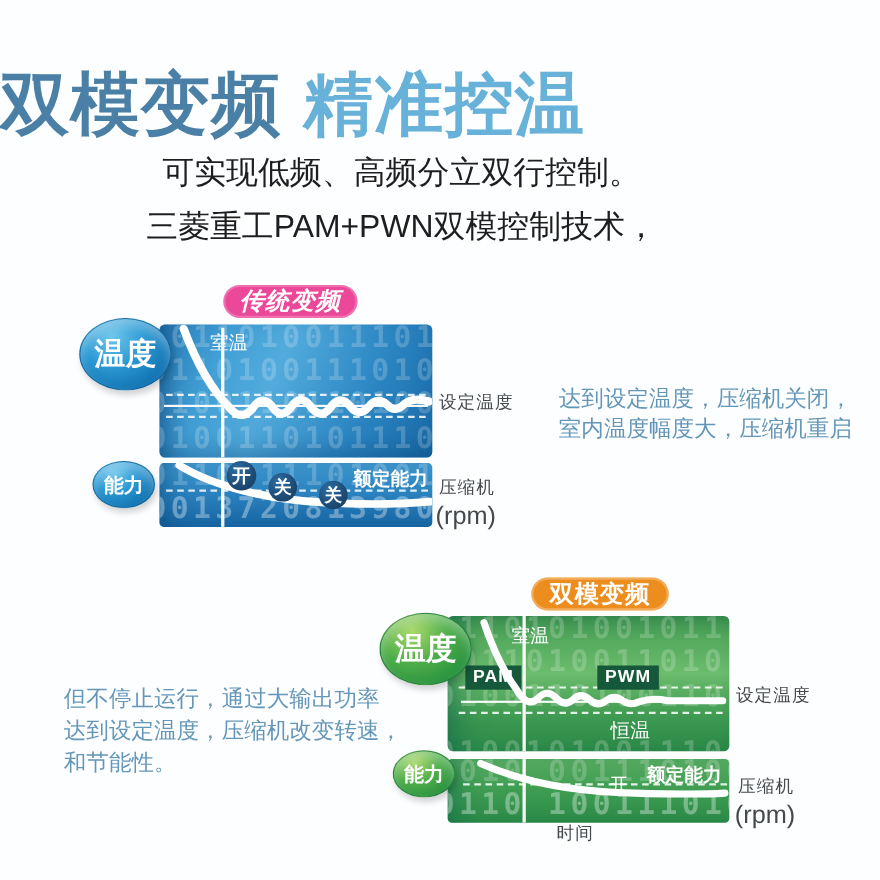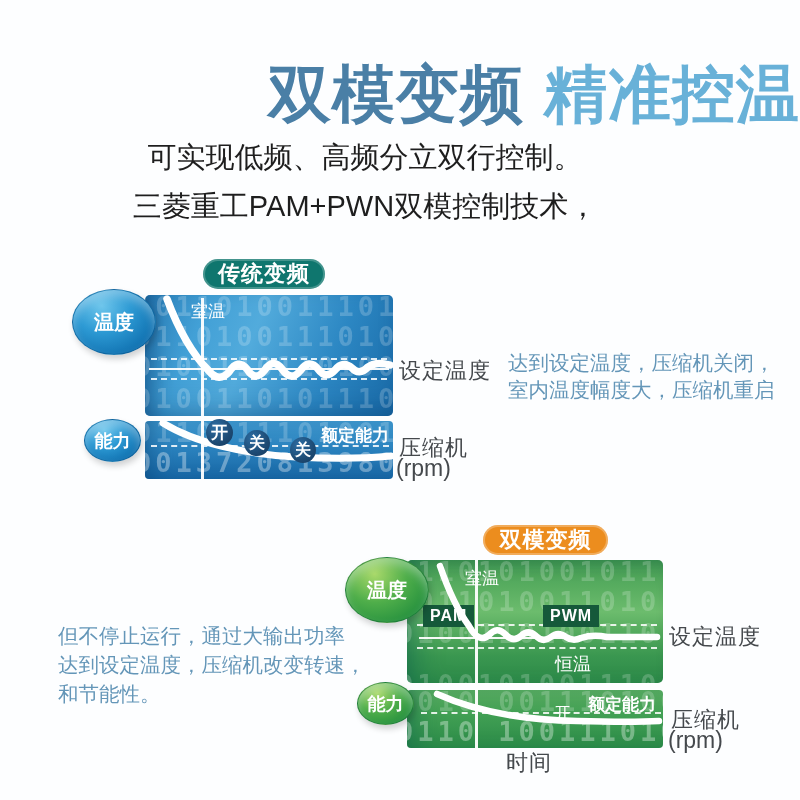--- a/index.html
+++ b/index.html
@@ -1,27 +1,27 @@
 <!DOCTYPE html>
 <html><head>
 <meta charset="utf-8">
 <style>
   html,body{margin:0;padding:0;}
   body{width:800px;height:800px;background:#fdfeff;font-family:"Liberation Sans","DejaVu Sans",sans-serif;}
   #canvas{position:relative;width:800px;height:800px;overflow:hidden;background:#fdfeff;}
 
   
-  .title{position:absolute;top:52px;left:0;width:800px;text-align:right;font-size:63px;font-weight:800;letter-spacing:1px;white-space:nowrap;}
+  .title{position:absolute;top:52px;left:0;width:800px;text-align:left;font-size:63px;font-weight:800;letter-spacing:1px;white-space:nowrap;}
   .title .t1{color:#4a7fa6;}
   .title .t2{color:#68b1d8;margin-left:20px;}
   .subtitle{position:absolute;top:133px;left:0;width:730px;text-align:center;font-size:29px;line-height:49px;color:#1e1e1e;font-weight:500;}
 
   
   .pill{position:absolute;height:30px;border-radius:16px;color:#fff;font-size:22px;font-weight:700;letter-spacing:1px;display:flex;align-items:center;justify-content:center;}
-  .pill-gray{left:203px;top:259px;width:122px;background:#0f766e;box-shadow:inset 0 0 0 2px rgba(255,255,255,.22);}
+  .pill-gray{left:203px;top:259px;width:122px;background:#ec4899;box-shadow:inset 0 0 0 2px rgba(255,255,255,.22);font-style:italic;}
   .pill-orange{left:483px;top:525px;width:125px;background:#ec8d1e;box-shadow:inset 0 0 0 2px rgba(255,255,255,.28);}
 
   
   .panel{position:absolute;overflow:hidden;border-radius:5px;}
   .bp1{left:145px;top:295px;width:248px;height:121px;
        background:linear-gradient(112deg,#2a7fb9 0%,#42a0d6 22%,#52abdc 42%,#2c87c3 72%,#196aa7 100%);
        box-shadow:inset 20px 0 26px -16px rgba(8,62,112,.6), inset 0 -20px 30px -18px rgba(8,62,112,.45);}
   .bp2{left:145px;top:421px;width:248px;height:58px;border-radius:4px;
        background:linear-gradient(180deg,#3e97cd 0%,#2b83bf 45%,#1766a4 100%);
        box-shadow:inset 20px 0 26px -16px rgba(8,62,112,.55);}
@@ -41,29 +41,29 @@
   .wlabel{position:absolute;color:#fff;font-size:17px;font-weight:500;white-space:nowrap;}
   .wlabel.bold{font-weight:700;}
   .chip{position:absolute;background:#15593a;color:#fff;font-size:16px;font-weight:700;letter-spacing:1px;padding:1px 7px;line-height:20px;}
   .curve{position:absolute;left:0;top:0;}
 
   
   .badge{position:absolute;border-radius:50%;display:flex;align-items:center;justify-content:center;color:#fff;font-weight:700;
          box-shadow:2px 4px 6px rgba(0,0,0,.18), inset 0 6px 10px rgba(255,255,255,.35);}
   .badge-blue{background:radial-gradient(ellipse at 35% 25%,#6ec6ec 0%,#2d9ad4 38%,#0d6dad 82%,#0a5f99 100%);border:1px solid rgba(9,80,130,.45);}
   .badge-green{background:radial-gradient(ellipse at 35% 25%,#a9d96a 0%,#4fae4a 42%,#1f8c3c 85%,#1b7d36 100%);border:1px solid rgba(20,100,50,.45);}
-  .badge.big{width:82px;height:64px;font-size:20px;}
+  .badge.big{width:82px;height:64px;font-size:28px;}
   .badge.small{width:55px;height:41px;font-size:18px;}
 
   
   .occ{position:absolute;border-radius:50%;background:radial-gradient(circle at 35% 30%,#2d6da3 0%,#1d4a73 60%,#153a5e 100%);
        color:#fff;font-weight:700;display:flex;align-items:center;justify-content:center;}
 
   
-  .dlabel{position:absolute;color:#45494d;font-size:22px;letter-spacing:1px;white-space:nowrap;}
+  .dlabel{position:absolute;color:#45494d;font-size:16px;letter-spacing:1px;white-space:nowrap;}
   .dlabel.latin{font-size:23px;letter-spacing:0;}
 
   
   .note{position:absolute;color:#6496b8;font-size:20.5px;white-space:nowrap;}
   .note-right{left:508px;top:350px;line-height:26.5px;}
   .note-left{left:58px;top:621px;line-height:29px;}
 </style>
 </head>
 <body>
 

